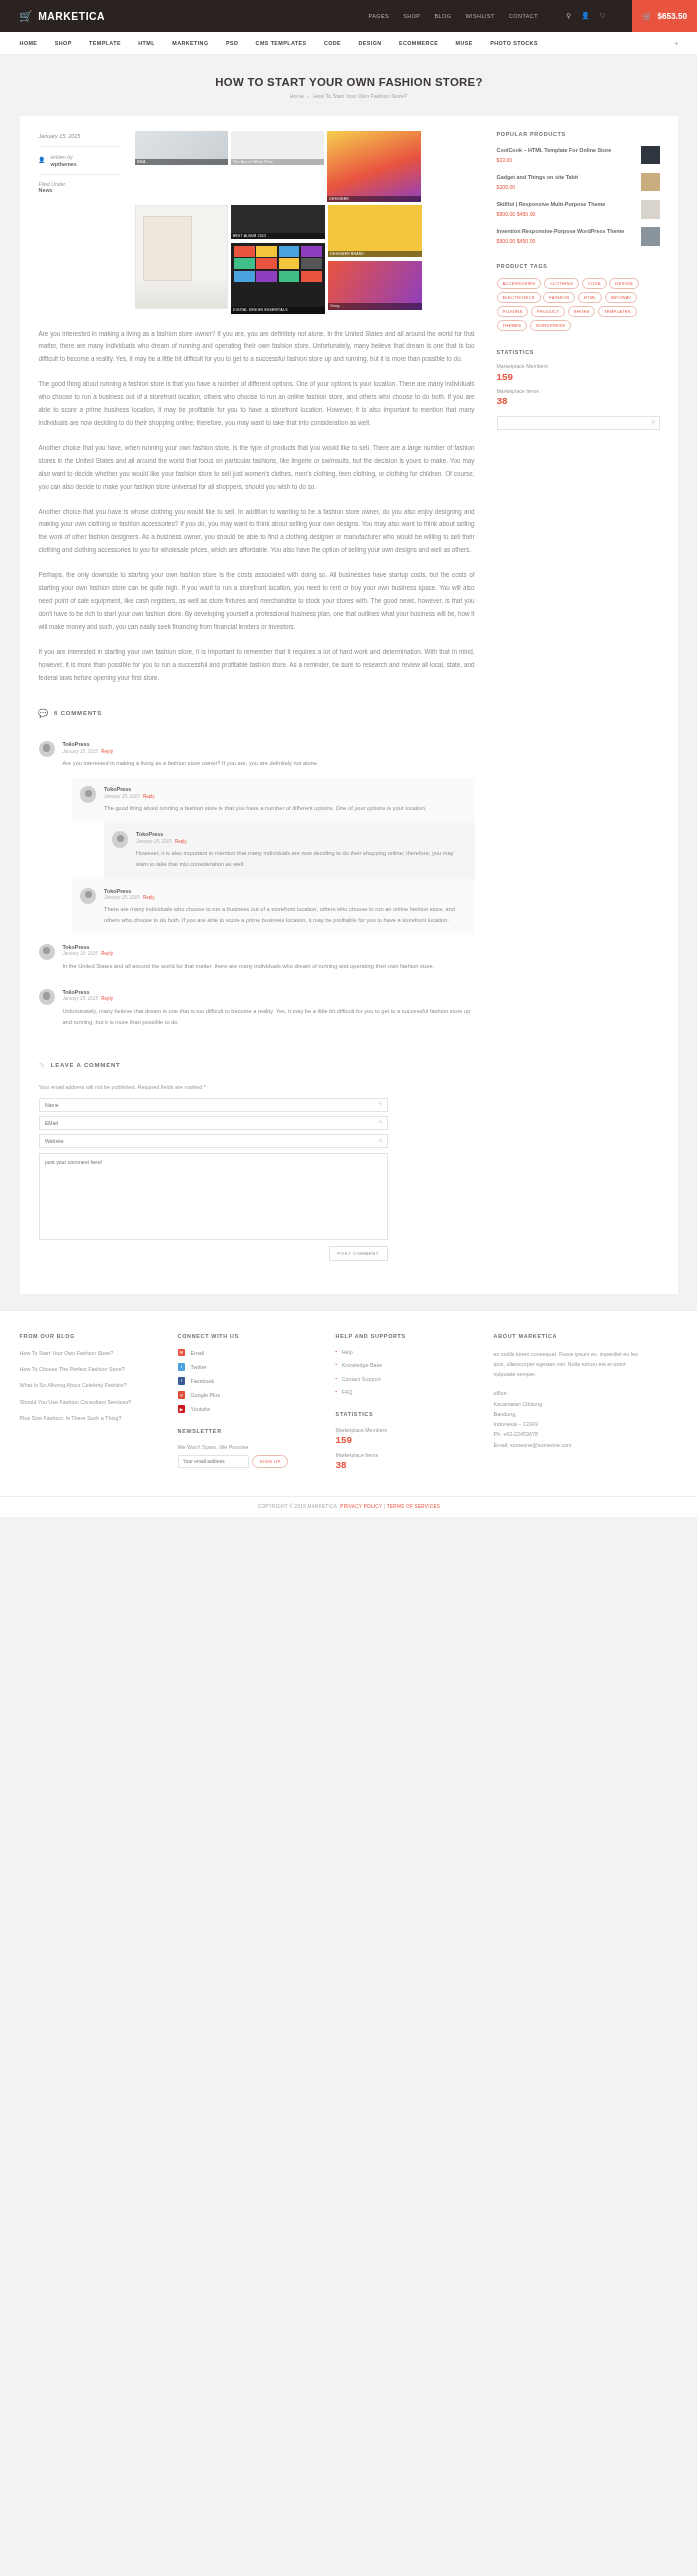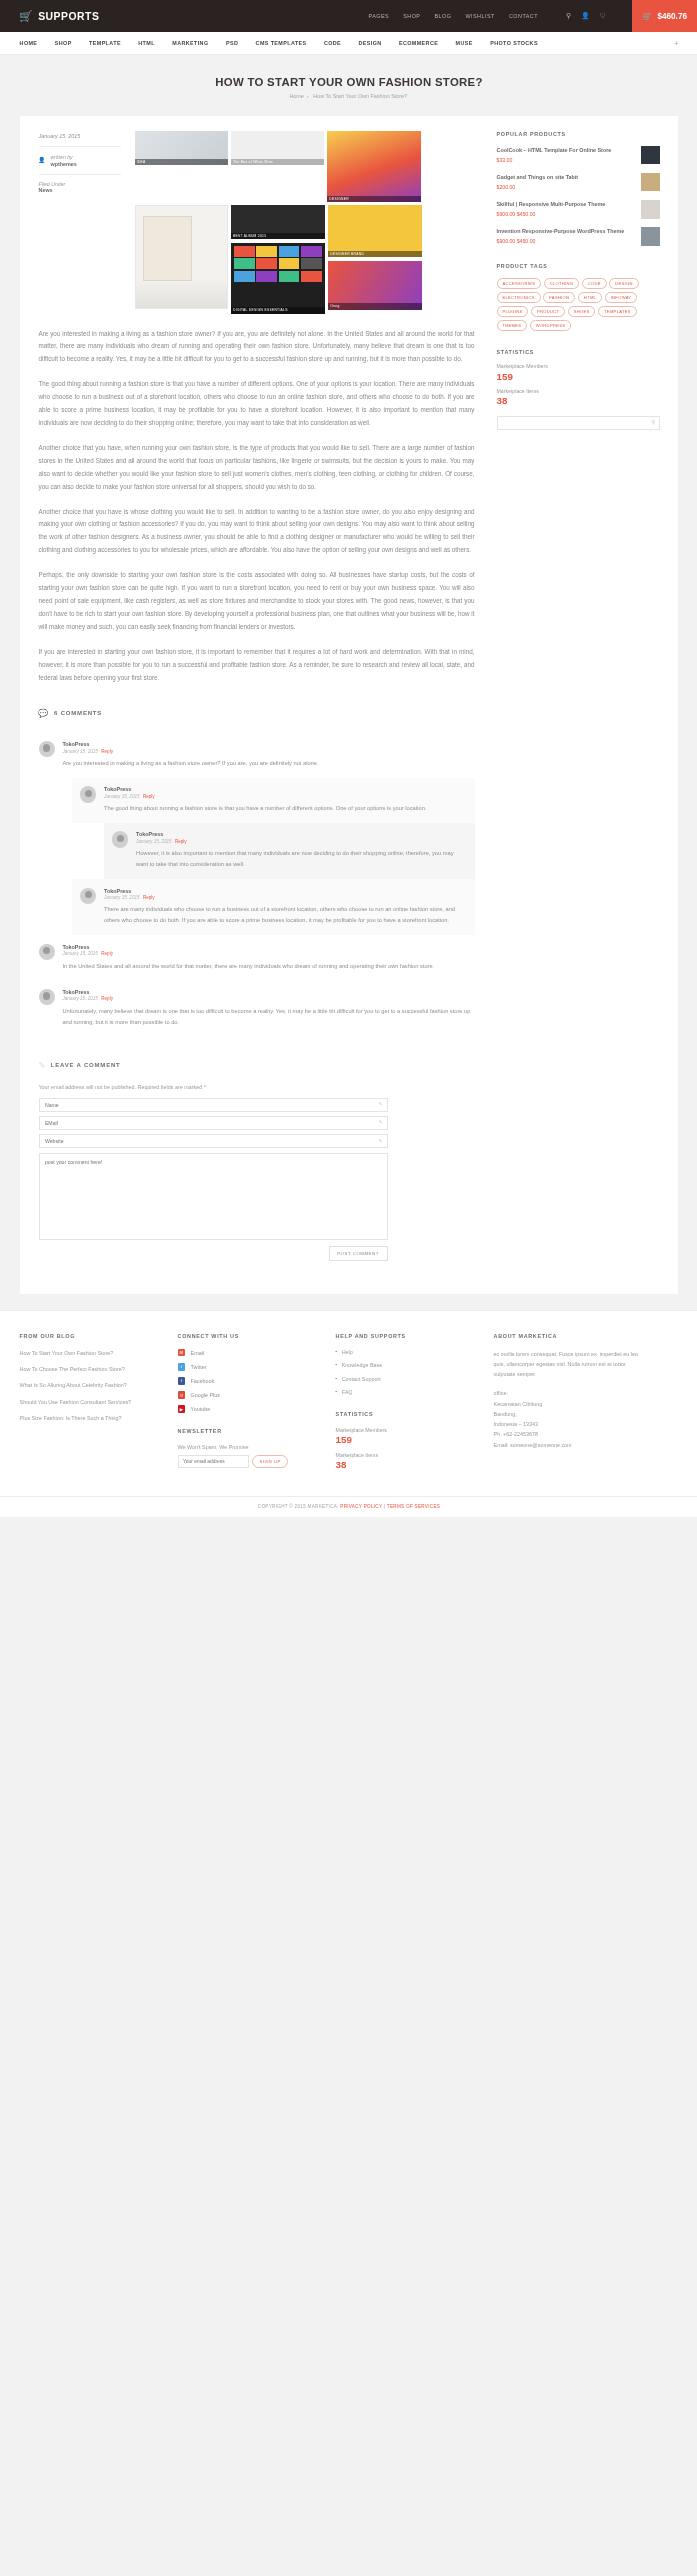--- a/index.html
+++ b/index.html
@@ -132,36 +132,36 @@
   .nl-row button { border:0.5px solid #ecb9ae; color:#e8543f; background:#fff; font-size:4.4px; letter-spacing:0.5px; padding:0 6.5px; border-radius:6.5px; text-transform:uppercase; }
   .copy { background:#fff; border-top:0.5px solid #ececec; text-align:center; font-size:4.6px; color:#a5a5a5; padding:7.6px 0; letter-spacing:0.3px; }
   .copy a { color:#e8543f; }
 </style>
 </head>
 <body>
 
 <div class="topbar">
   <div class="logo">
     <span class="logo-mark">🛒</span>
-    <span>SUPPORTS</span>
+    <span>MARKETICA</span>
   </div>
   <div class="top-nav">
     <a>PAGES</a>
     <a>SHOP</a>
     <a>BLOG</a>
     <a>WISHLIST</a>
     <a>CONTACT</a>
     <div class="top-icons">
       <span>⚲</span>
       <span>👤</span>
       <span>♡</span>
     </div>
     <div class="cart-btn">
       <span>🛒</span>
-      <span>$460.76</span>
+      <span>$653.50</span>
     </div>
   </div>
 </div>
 
 <div class="mainnav">
   <a>HOME</a>
   <a>SHOP</a>
   <a>TEMPLATE</a>
   <a>HTML</a>
   <a>MARKETING</a>

